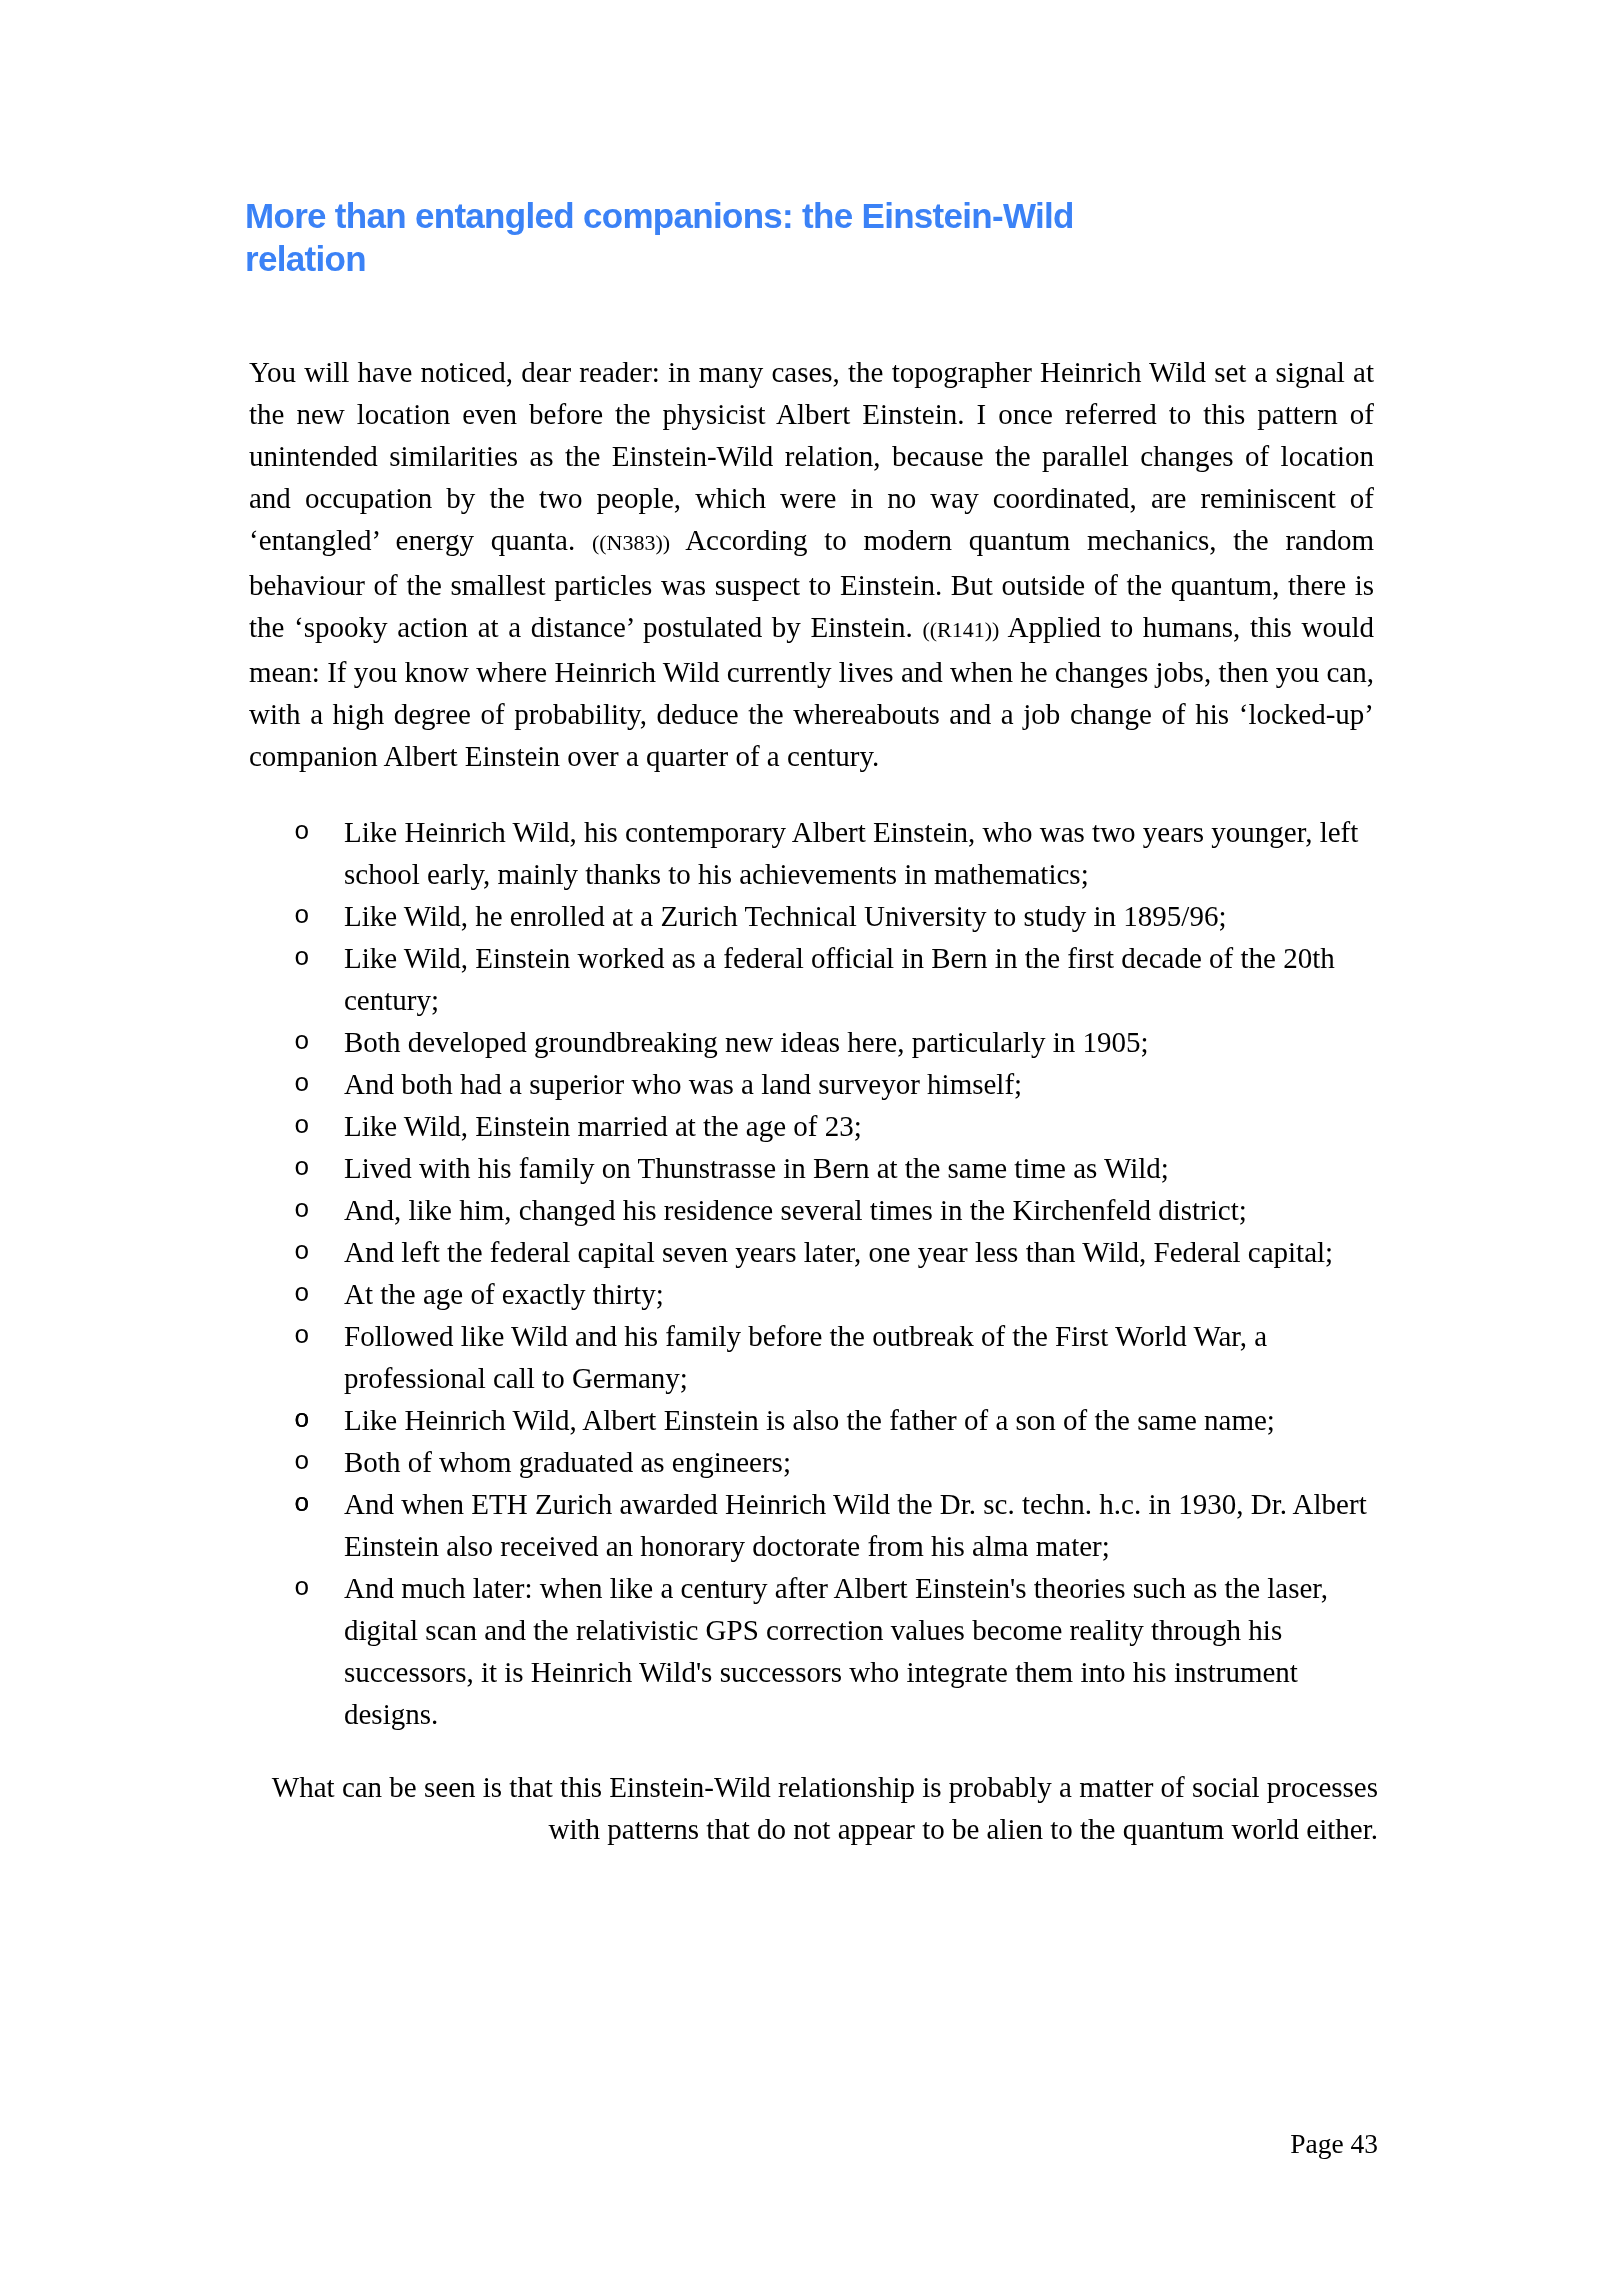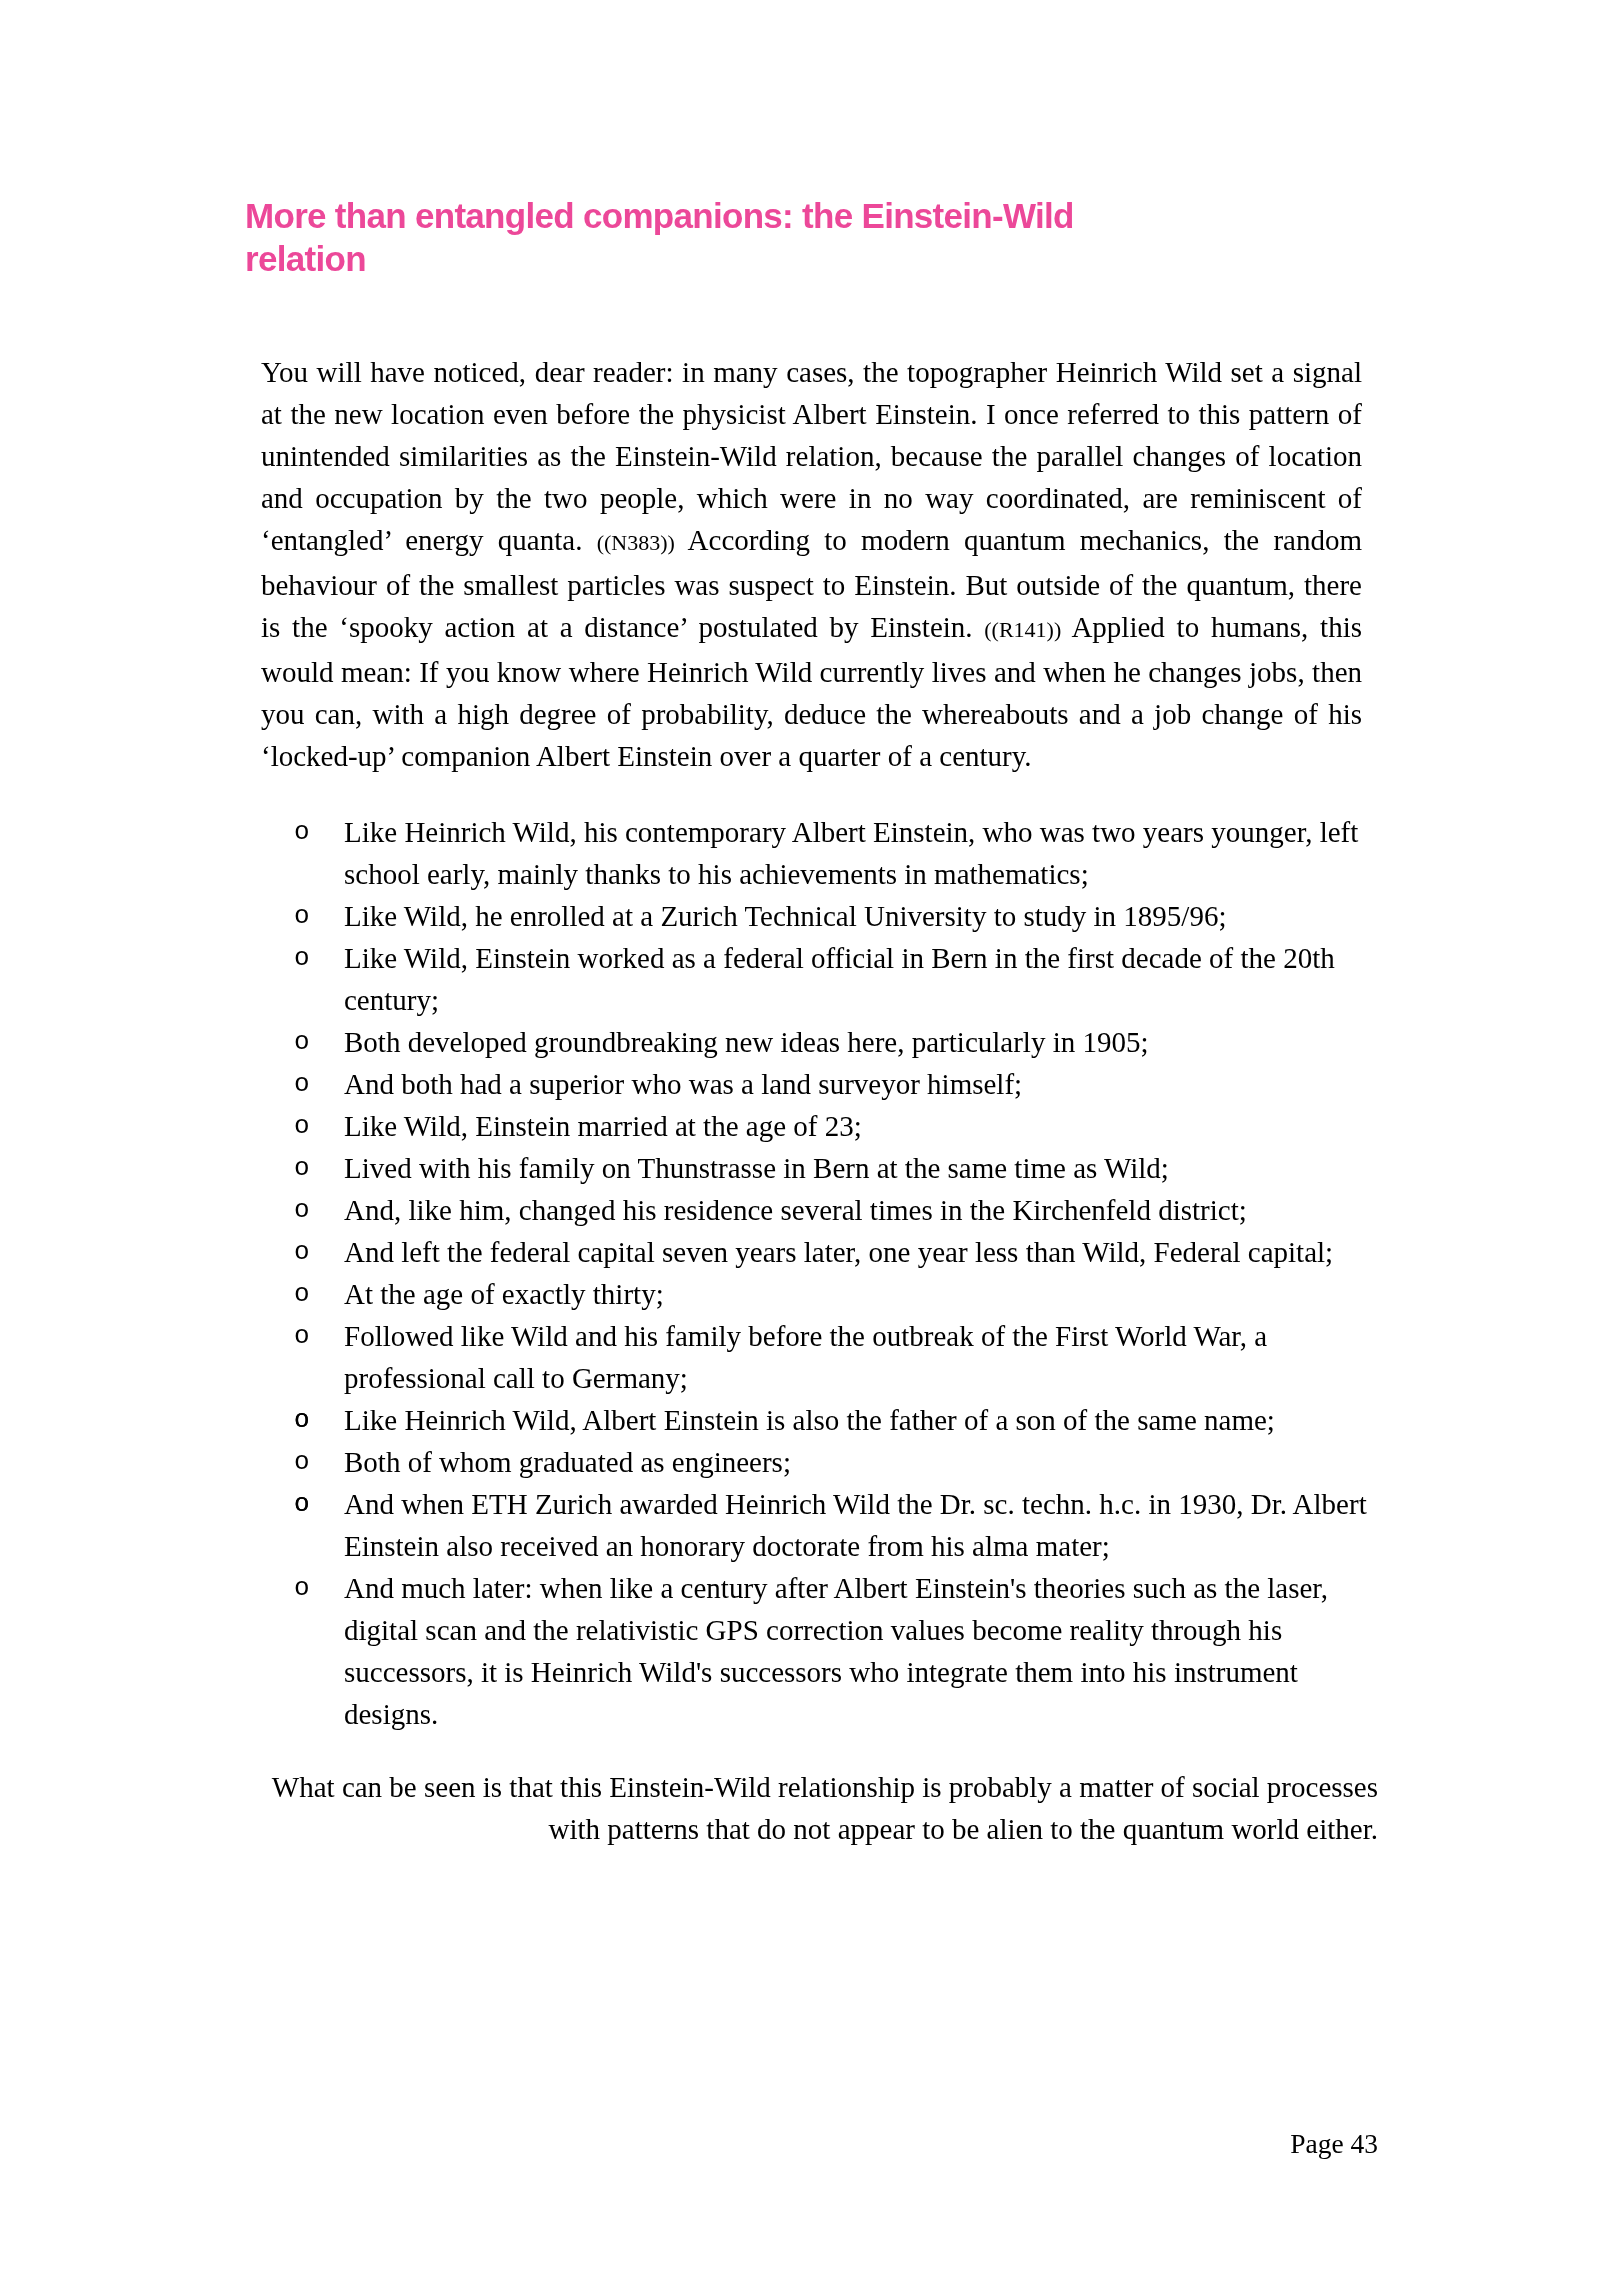--- a/index.html
+++ b/index.html
@@ -20,24 +20,24 @@
     padding: 0 245px;
   }
   .doc-title {
     margin: 0;
     margin-top: 194px;
     font-family: "Liberation Sans", sans-serif;
     font-weight: bold;
     font-size: 35px;
     line-height: 43px;
     letter-spacing: -0.7px;
-    color: #ec4899;
+    color: #3b82f6;
   }
   .intro {
-    margin: 16px;
+    margin: 4px;
     margin-top: 71px;
     font-size: 29px;
     line-height: 42px;
     text-align: justify;
     hyphens: none;
   }
   .ref {
     font-size: 22px;
   }
   .similarities {

